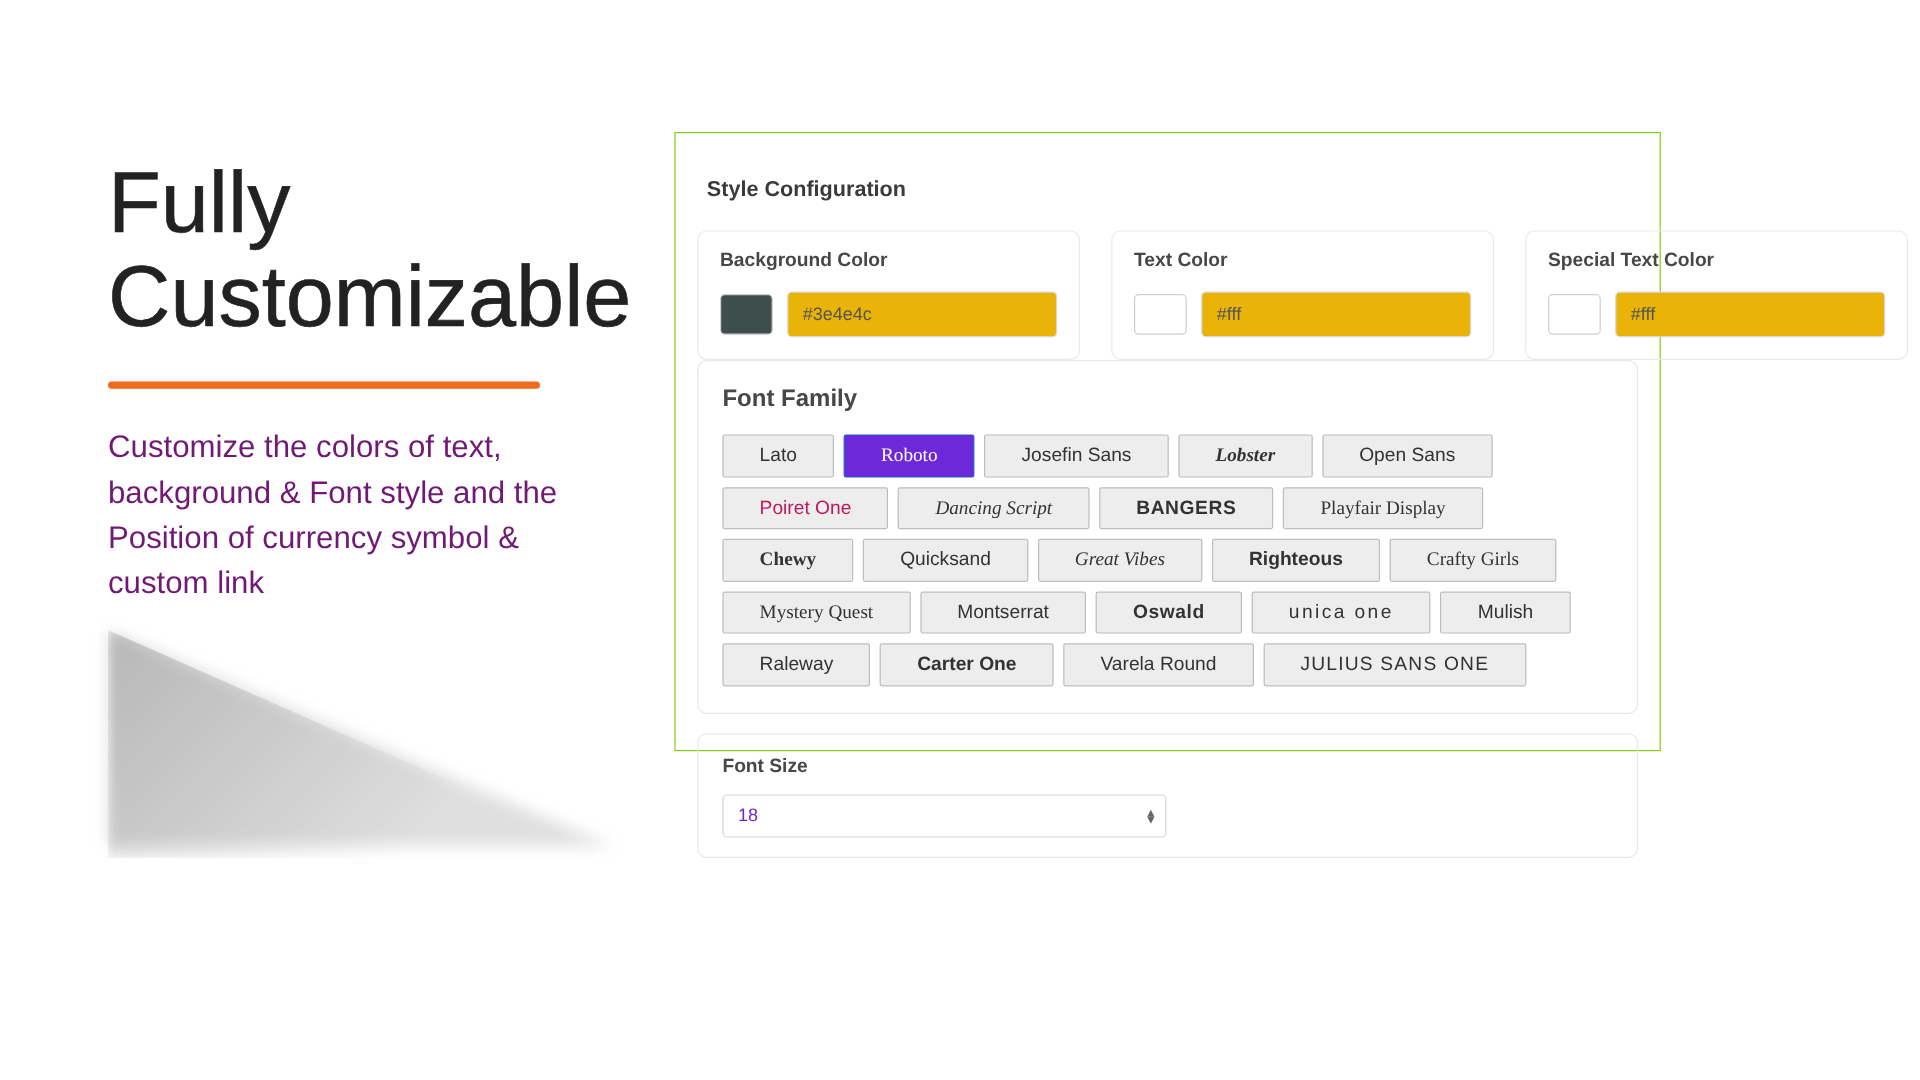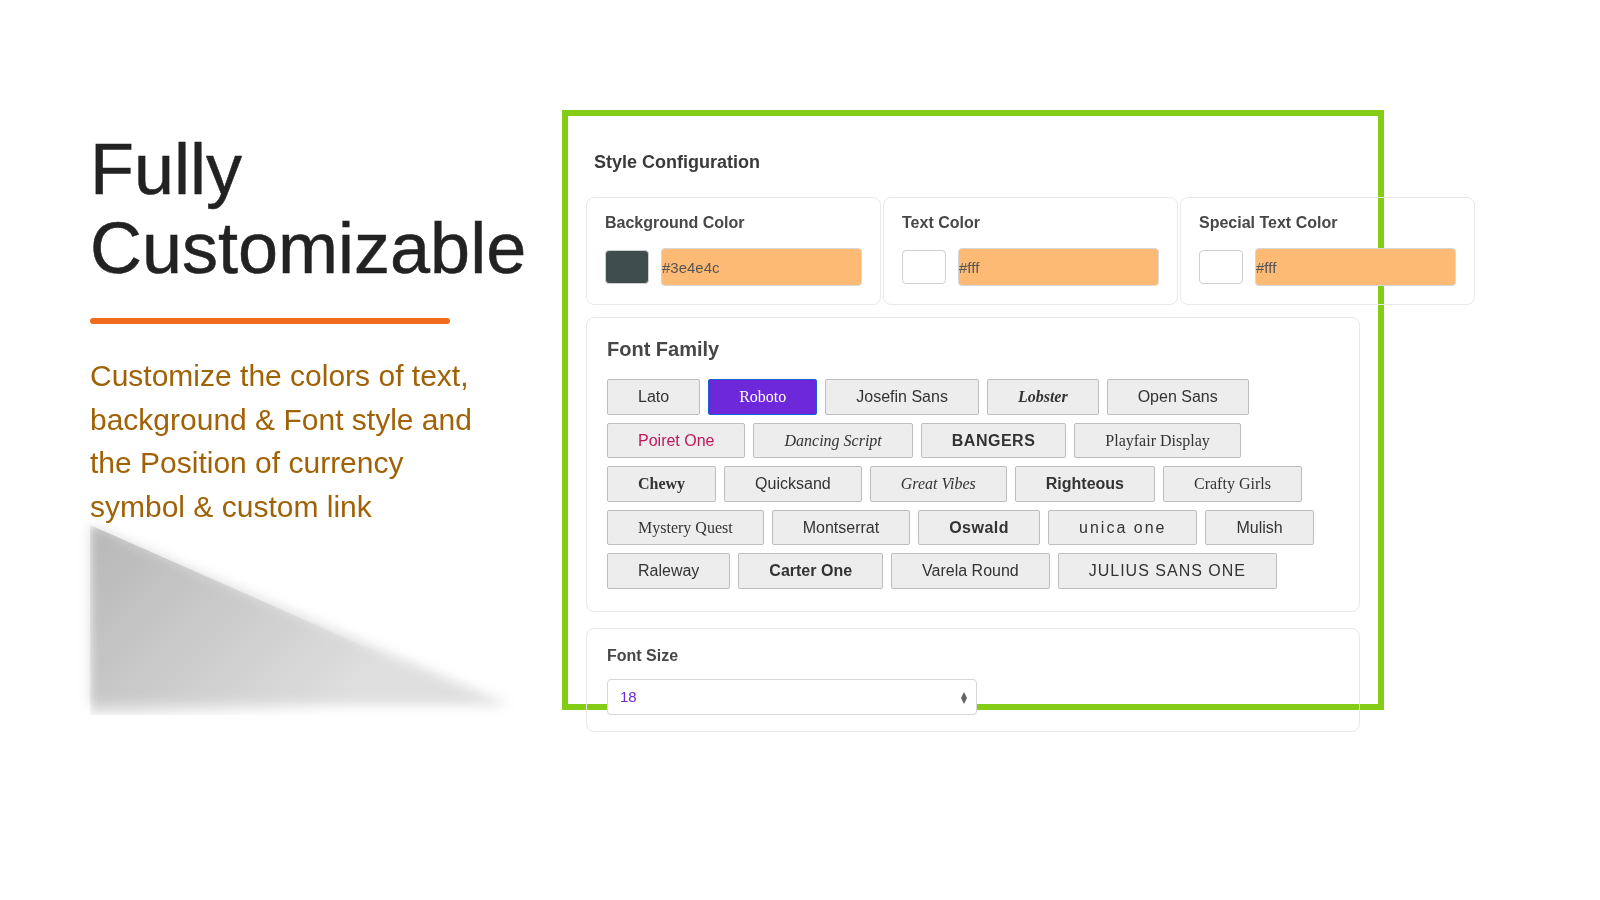--- a/index.html
+++ b/index.html
@@ -30,23 +30,23 @@
     -webkit-text-stroke: 0.5px #222;
   }
   .underline {
     height: 6px;
     width: 360px;
     background: #f26a1b;
     border-radius: 3px;
     margin-bottom: 30px;
   }
   .desc {
-    font-size: 30px;
+    font-size: 26px;
     line-height: 1.45;
-    color: #a16207;
+    color: #701a75;
   }
 
   
   .shadow-shape {
     position: absolute;
     left: 90px;
     top: 525px;
     width: 0;
     height: 0;
     border-left: 0 solid transparent;
@@ -67,37 +67,37 @@
     clip-path: polygon(0 0, 100% 100%, 0 100%);
     filter: blur(4px);
   }
 
   
   .panel {
     position: absolute;
     left: 562px;
     top: 110px;
     width: 822px;
-    height: 600px;
-    border: 6px solid #84cc16;
+    height: 516px;
+    border: 1px solid #84cc16;
     background: #fff;
     padding: 18px 18px 16px 18px;
   }
 
   .panel-title {
     font-size: 18px;
     font-weight: 700;
     color: #3a3a3a;
     margin: 18px 0 24px 8px;
   }
 
   .card-row {
     display: flex;
-    gap: 2px;
-    margin-bottom: 12px;
+    gap: 26px;
+    margin-bottom: 0;
     align-items: flex-end;
   }
   .card {
     flex: 1 1 0;
     border: 1px solid #e9e9e9;
     border-radius: 8px;
     padding: 16px 18px 18px 18px;
   }
   .card .label {
     font-size: 16px;
@@ -114,24 +114,24 @@
     width: 44px;
     height: 34px;
     border: 1px solid #cfcfcf;
     border-radius: 4px;
   }
   .color-input {
     flex: 1;
     height: 38px;
     border: 1px solid #d8d8d8;
     border-radius: 4px;
-    padding: 0 0;
+    padding: 0 12px;
     font-size: 15px;
     color: #555;
-    background: #fdba74;
+    background: #eab308;
   }
 
   .font-card {
     border: 1px solid #e9e9e9;
     border-radius: 8px;
     padding: 20px 20px 22px 20px;
     margin-bottom: 16px;
   }
   .font-card .label {
     font-size: 20px;

